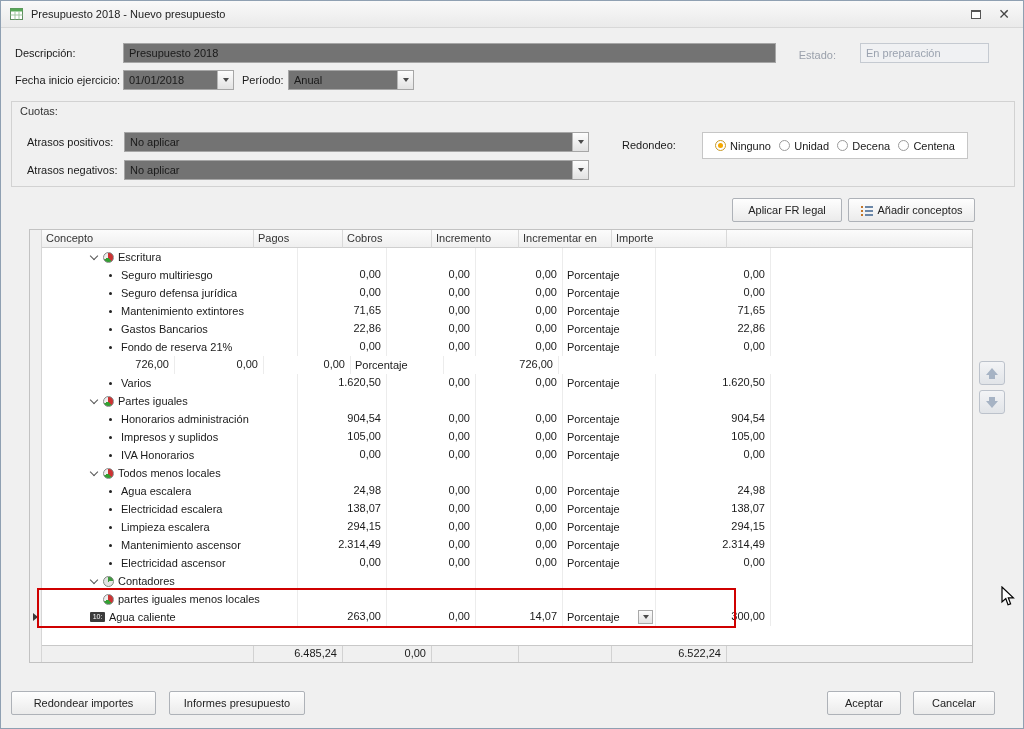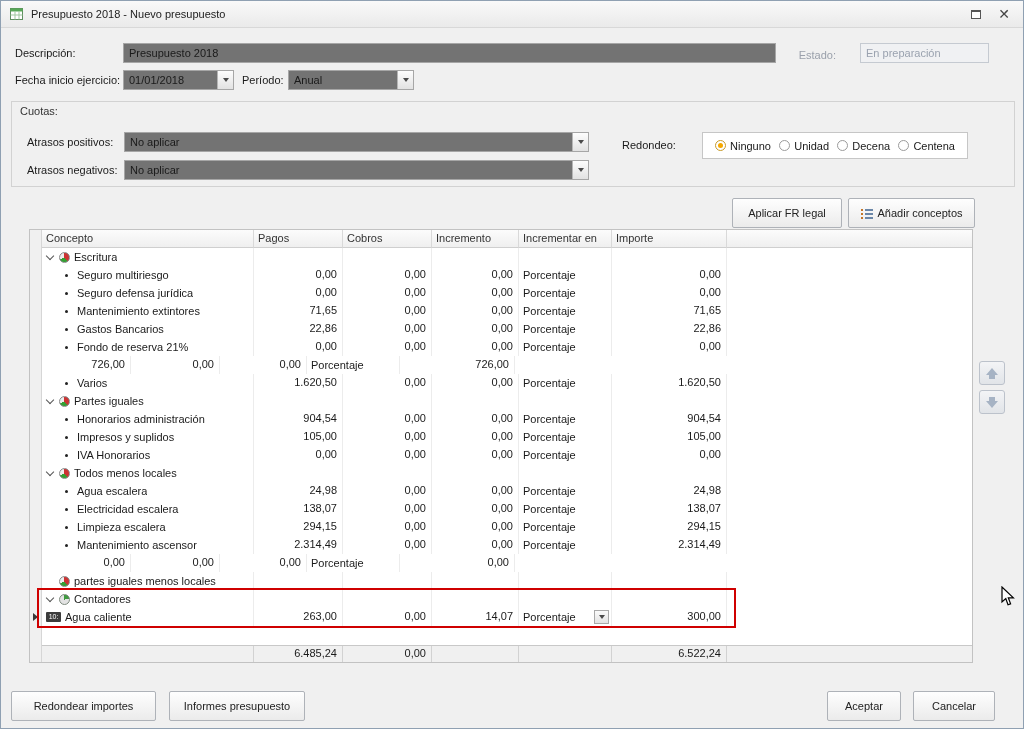--- a/index.html
+++ b/index.html
@@ -26,21 +26,21 @@
   .input, .combo { position:absolute; background:#737373; border:1px solid #a6a6a6; height:20px; }
   .input .val, .combo .val { display:block; padding:0 5px; line-height:18px; white-space:nowrap; overflow:hidden; }
   .input.disabled { background:#f0f1f3; border-color:#c5cad1; }
   .input.disabled .val { color:#9aa2af; }
   .combo { padding-right:17px; }
   .combo .cbtn { position:absolute; top:0; right:0; width:16px; height:18px;
     background:linear-gradient(#fdfdfd,#e2e2e2); border-left:1px solid #b5b5b5;
     display:flex; align-items:center; justify-content:center; }
   .darr { width:0; height:0; border-left:3px solid transparent; border-right:3px solid transparent; border-top:4px solid #4a4a4a; }
 
-  .btn-std { position:absolute; height:30px; background:linear-gradient(#fefefe,#ebebeb);
+  .btn-std { position:absolute; height:24px; background:linear-gradient(#fefefe,#ebebeb);
     border:1px solid #aeb2b8; border-radius:2px; display:flex; align-items:center;
     justify-content:center; gap:5px; color:#222; }
 
   
   .groupbox { position:absolute; left:10px; top:100px; width:1004px; height:86px;
     border:1px solid #d2d2d2; background:#f0f0f0; }
   .gb-title { position:absolute; left:8px; top:3px; color:#333; }
   .radio-panel { position:absolute; left:690px; top:30px; width:266px; height:27px;
     background:#fff; border:1px solid #c6c6c6; display:flex; align-items:center;
     justify-content:space-between; padding:0 12px; }
@@ -55,21 +55,21 @@
   .gutter { position:absolute; left:0; top:0; bottom:0; width:12px;
     background:#f0f0f0; border-right:1px solid #d6d6d6; }
   .row-indicator { position:absolute; left:3px; width:0; height:0;
     border-top:4px solid transparent; border-bottom:4px solid transparent; border-left:5px solid #3a3a3a; }
   .gheader { position:absolute; left:12px; top:0; right:0; height:18px; display:flex; }
   .hcell { background:linear-gradient(#fcfcfc,#efefef); border-right:1px solid #d9d9d9;
     border-bottom:1px solid #cfcfcf; padding:0 4px; line-height:17px; color:#333;
     overflow:hidden; white-space:nowrap; }
   .hfill { flex:1; border-right:none; }
   .gbody { position:absolute; left:12px; top:18px; right:0; bottom:17px; overflow:hidden; }
-  .grid-row { display:flex; height:18px; }
+  .grid-row { display:flex; height:18px;padding-left:44px; }
   .cell { height:18px; line-height:17px; border-right:1px solid #ececec; overflow:hidden; white-space:nowrap; }
   .num { text-align:right; padding-right:5px; }
   .c0 { display:flex; align-items:center; padding-left:4px; }
   .inc-en { display:flex; align-items:center; padding-left:4px; }
   .fillcell { flex:1; border-right:none; }
   .chev { width:6px; height:6px; border-right:1px solid #555; border-bottom:1px solid #555;
     transform:rotate(45deg); margin:-3px 6px 0 1px; flex:none; }
   .chev-space { width:13px; flex:none; }
   .indent { width:16px; flex:none; }
   .ico { width:11px; height:11px; border-radius:50%; flex:none; margin-right:4px; }
@@ -428,45 +428,50 @@
             <span class="rlabel">Mantenimiento ascensor</span>
           </div>
           <div class="cell num" style="width: 89px;">2.314,49</div>
           <div class="cell num" style="width: 89px;">0,00</div>
           <div class="cell num" style="width: 87px;">0,00</div>
           <div class="cell inc-en" style="width: 93px;">Porcentaje</div>
           <div class="cell num" style="width: 115px;">2.314,49</div>
           <div class="cell fillcell"></div>
         </div>
         <div class="grid-row">
+          <div class="cell c0" style="width: 212px;">
+            <span class="indent"></span>
+            <span class="bullet"></span>
+            <span class="rlabel">Electricidad ascensor</span>
+          </div>
           <div class="cell num" style="width: 89px;">0,00</div>
           <div class="cell num" style="width: 89px;">0,00</div>
           <div class="cell num" style="width: 87px;">0,00</div>
           <div class="cell inc-en" style="width: 93px;">Porcentaje</div>
           <div class="cell num" style="width: 115px;">0,00</div>
+          <div class="cell fillcell"></div>
+        </div>
+        <div class="grid-row">
+          <div class="cell c0" style="width: 212px;">
+            <span class="chev"></span>
+            <span class="ico meter"></span>
+            <span class="rlabel">Contadores</span>
+          </div>
+          <div class="cell num" style="width: 89px;"></div>
+          <div class="cell num" style="width: 89px;"></div>
+          <div class="cell num" style="width: 87px;"></div>
+          <div class="cell inc-en" style="width: 93px;"></div>
+          <div class="cell num" style="width: 115px;"></div>
           <div class="cell fillcell"></div>
         </div>
         <div class="grid-row">
           <div class="cell c0" style="width: 212px;">
             <span class="chev-space"></span>
             <span class="ico pie"></span>
             <span class="rlabel">partes iguales menos locales</span>
-          </div>
-          <div class="cell num" style="width: 89px;"></div>
-          <div class="cell num" style="width: 89px;"></div>
-          <div class="cell num" style="width: 87px;"></div>
-          <div class="cell inc-en" style="width: 93px;"></div>
-          <div class="cell num" style="width: 115px;"></div>
-          <div class="cell fillcell"></div>
-        </div>
-        <div class="grid-row">
-          <div class="cell c0" style="width: 212px;">
-            <span class="chev"></span>
-            <span class="ico meter"></span>
-            <span class="rlabel">Contadores</span>
           </div>
           <div class="cell num" style="width: 89px;"></div>
           <div class="cell num" style="width: 89px;"></div>
           <div class="cell num" style="width: 87px;"></div>
           <div class="cell inc-en" style="width: 93px;"></div>
           <div class="cell num" style="width: 115px;"></div>
           <div class="cell fillcell"></div>
         </div>
         <div class="grid-row">
           <div class="cell c0" style="width: 212px;">

